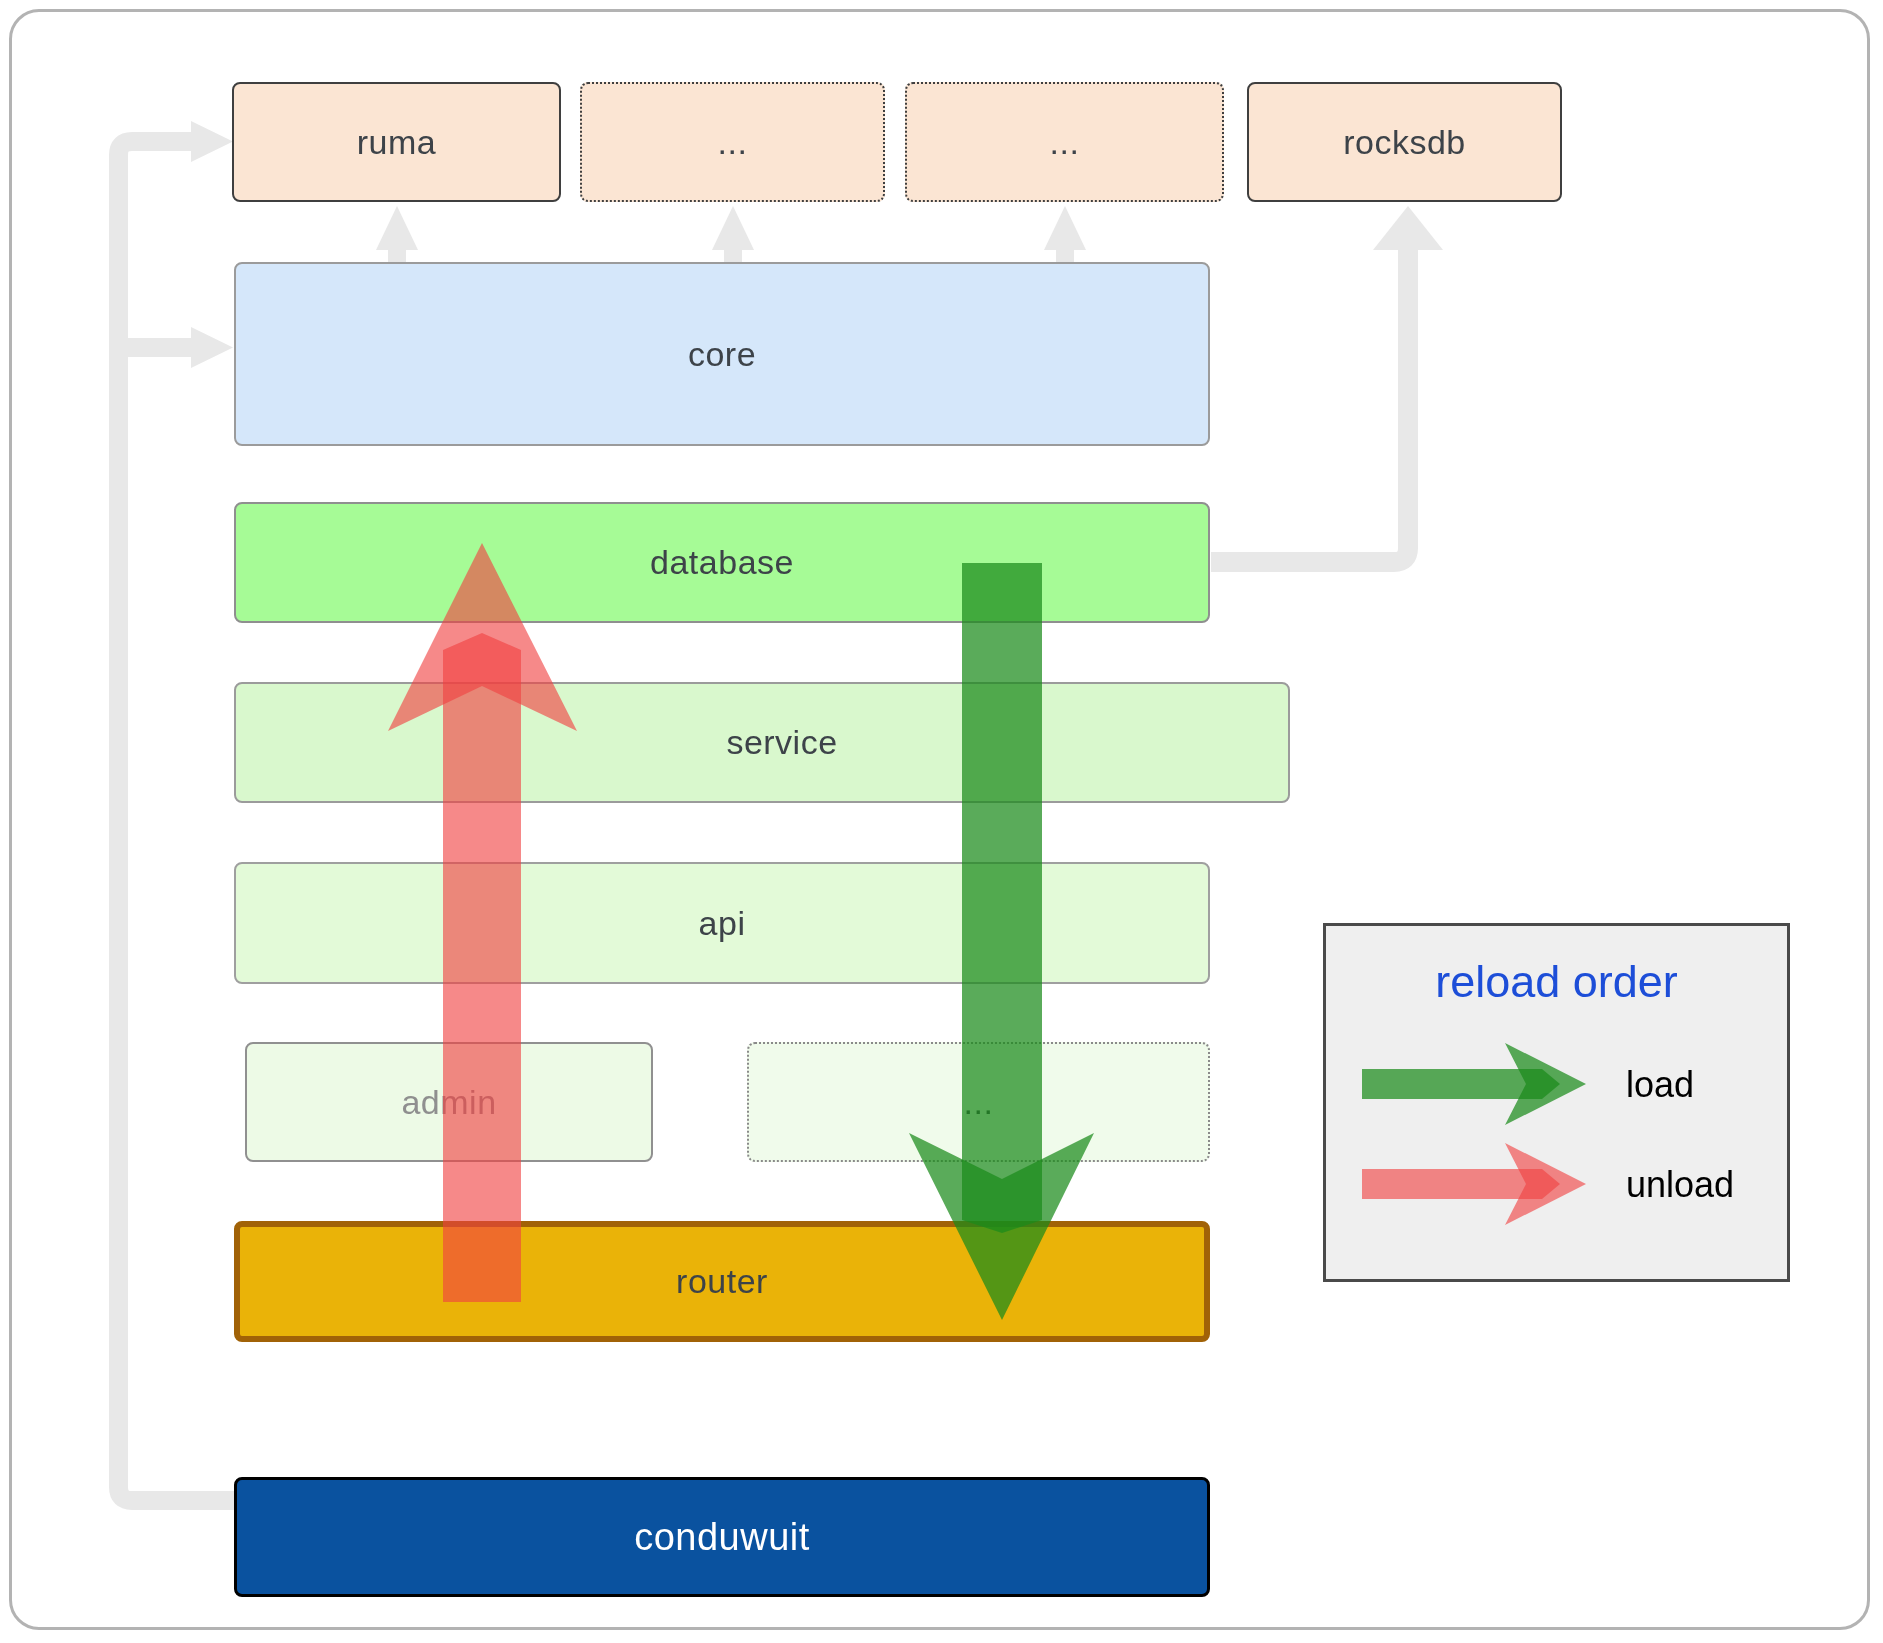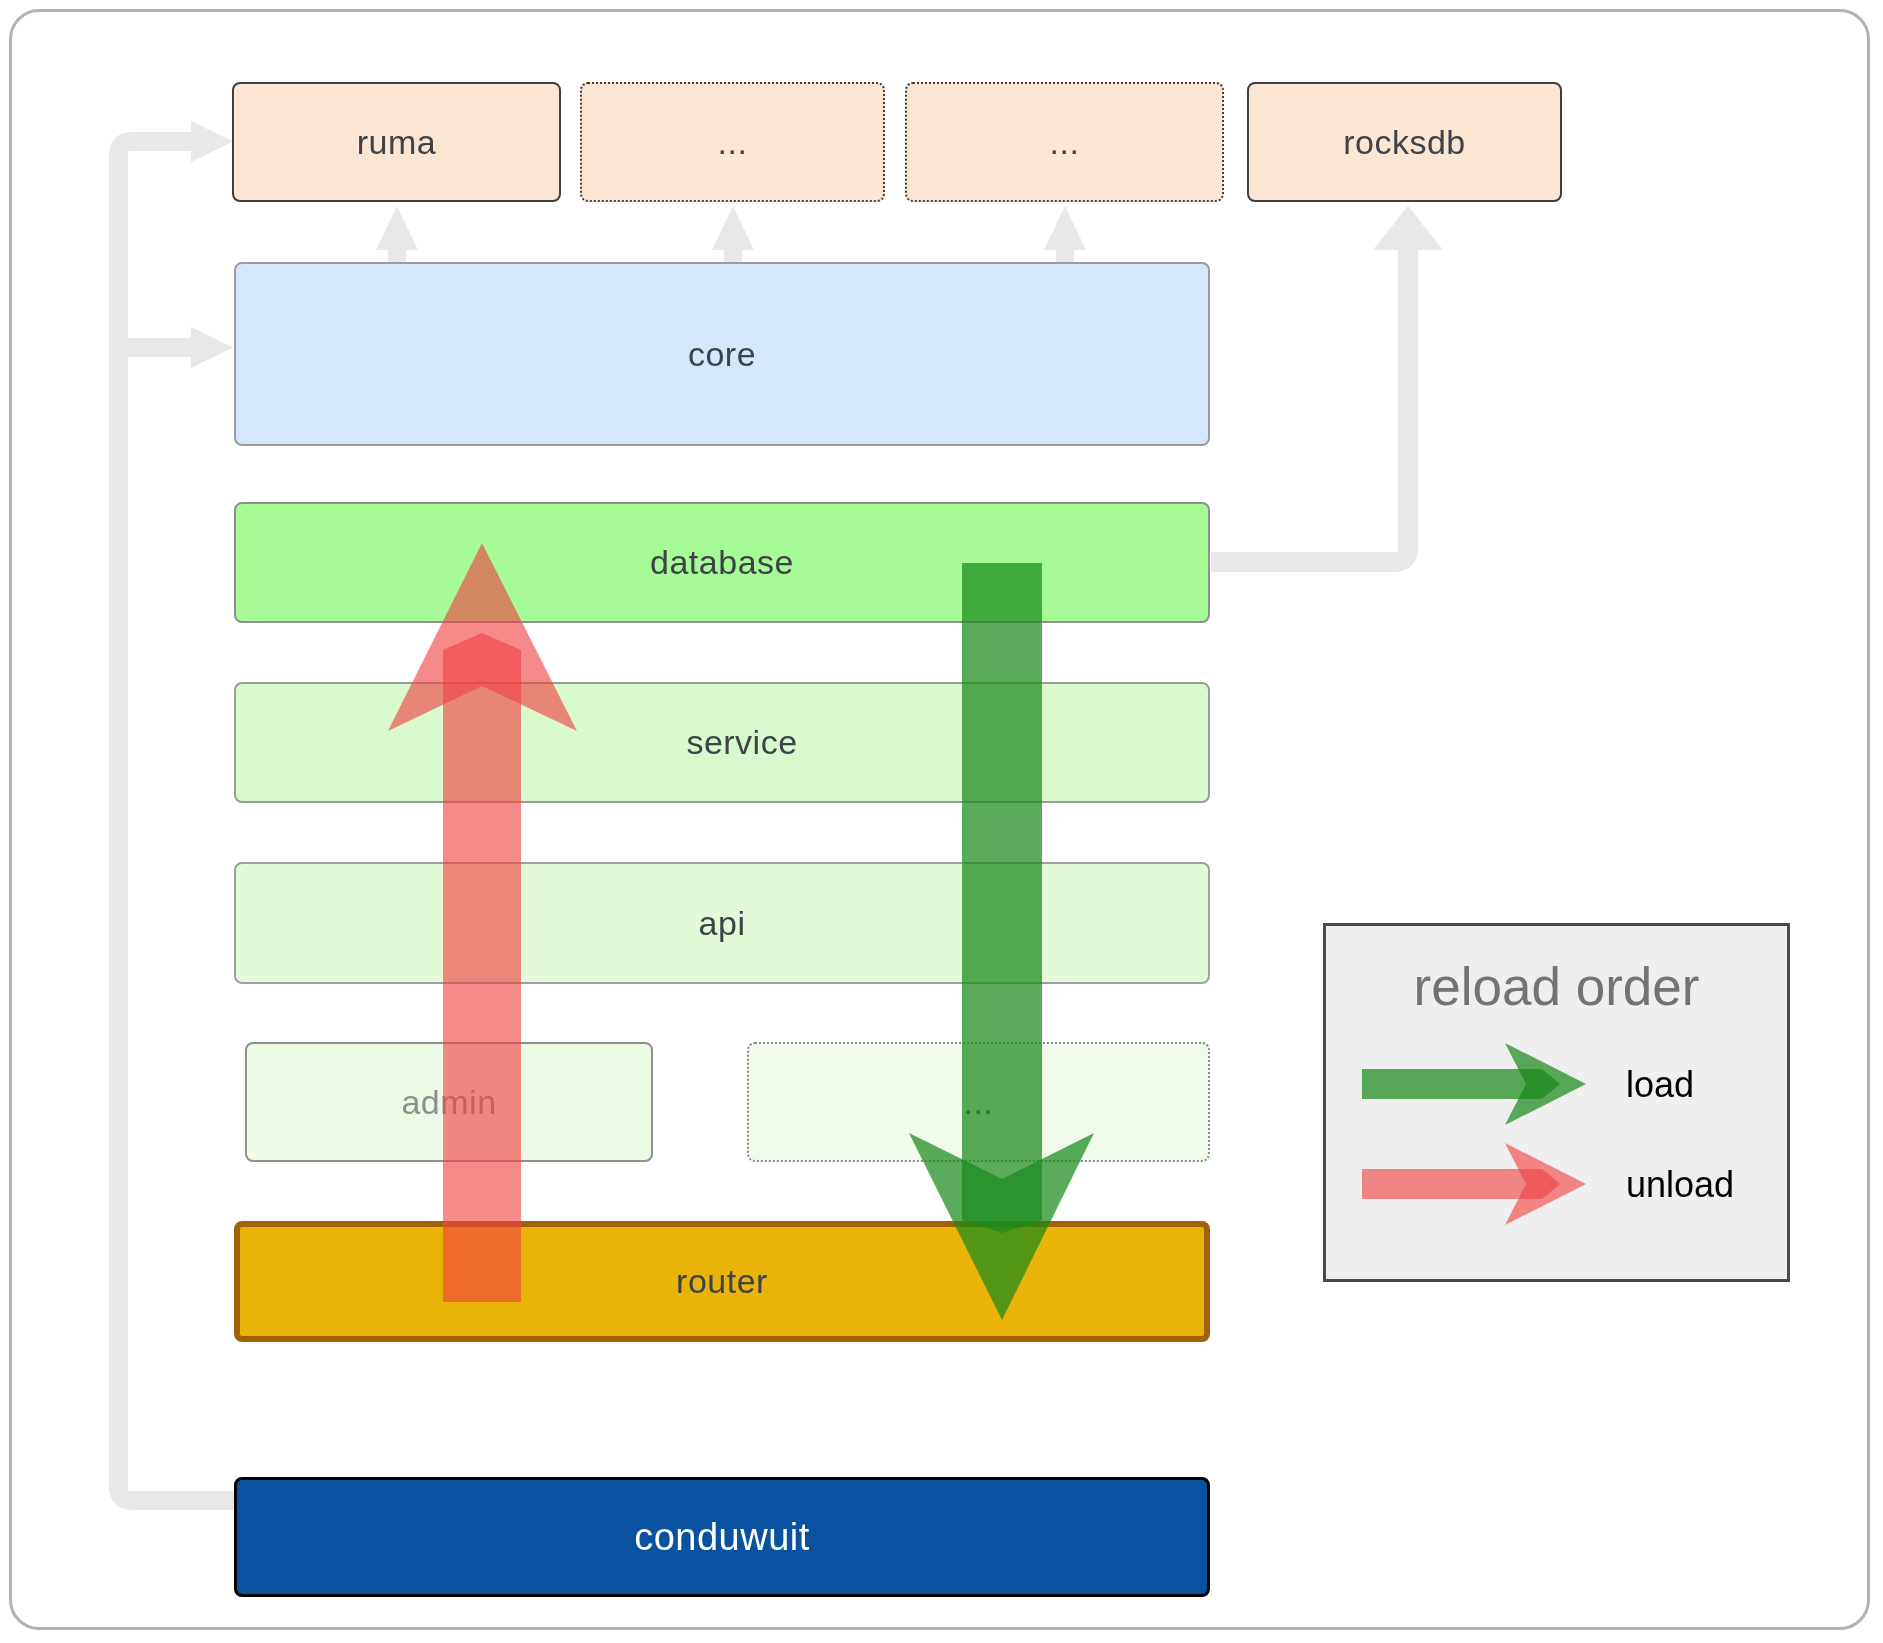--- a/index.html
+++ b/index.html
@@ -58,22 +58,22 @@
     width: 467px; height: 359px;
     background: #efefef;
     border: 3px solid #4a4a4a;
     box-sizing: border-box;
   }
   .legend-title {
     position: absolute;
     left: 0; top: 30px;
     width: 100%;
     text-align: center;
-    font-size: 53px;
-    color: #737373;
+    font-size: 45px;
+    color: #1d4ed8;
   }
   .legend-icon {
     position: absolute;
     left: 36px;
     width: 226px; height: 84px;
   }
   .legend-label {
     position: absolute;
     left: 300px;
     transform: translateY(-50%);
@@ -117,21 +117,21 @@
   <div class="box module" style="left:1247px; top:82px; width:315px; height:120px;">
     <span>rocksdb</span>
   </div>
 
   <div class="box core" style="left:234px; top:262px; width:976px; height:184px;">
     <span>core</span>
   </div>
   <div class="box database" style="left:234px; top:502px; width:976px; height:121px;">
     <span>database</span>
   </div>
-  <div class="box service" style="left:234px; top:682px; width:976px; height:121px;padding-left:40px;">
+  <div class="box service" style="left:234px; top:682px; width:1056px; height:121px;padding-left:40px;">
     <span>service</span>
   </div>
   <div class="box admin" style="left:245px; top:1042px; width:408px; height:120px;">
     <span>admin</span>
   </div>
 
   <div class="box api" style="left:234px; top:862px; width:976px; height:122px;">
     <span>api</span>
   </div>
   <div class="box svcmore" style="left:747px; top:1042px; width:463px; height:120px;">

